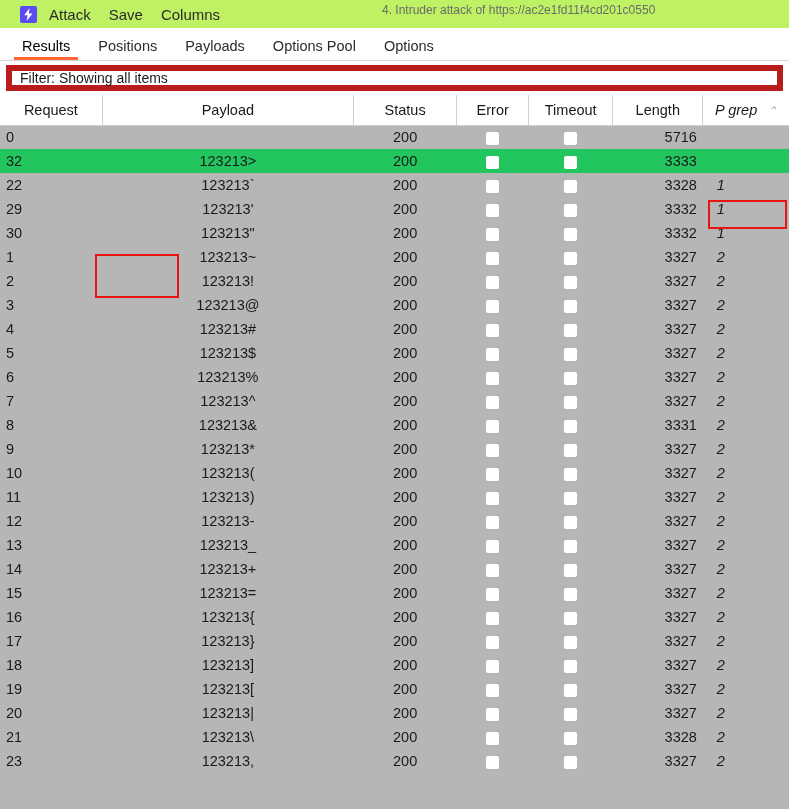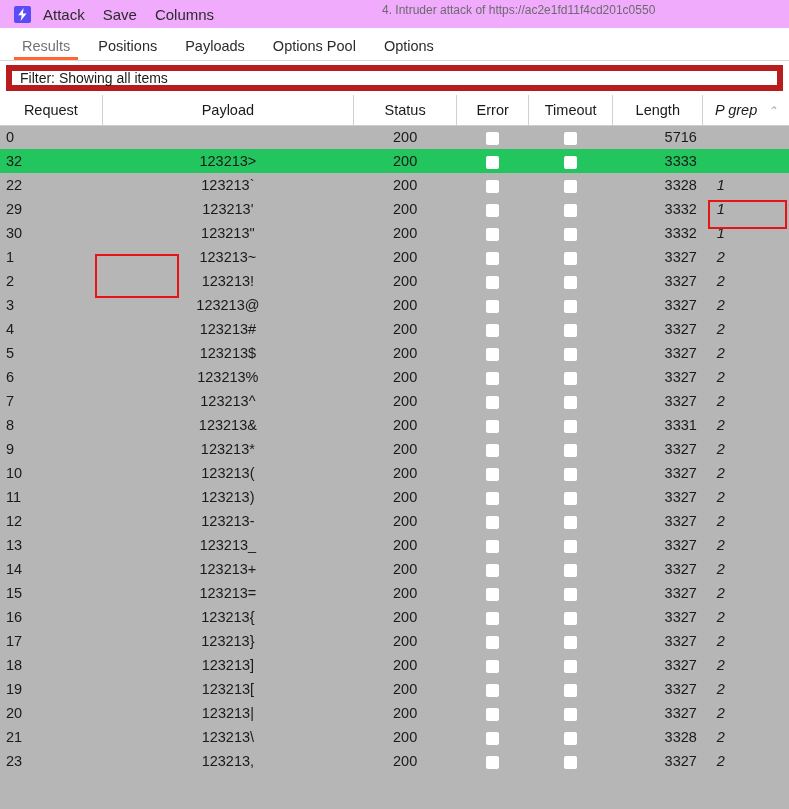--- a/index.html
+++ b/index.html
@@ -15,23 +15,23 @@
     overflow: hidden;
     background: #ffffff;
     -webkit-font-smoothing: antialiased;
   }
 
   
   .menubar {
     height: 28px;
     display: flex;
     align-items: center;
-    background: #f0abfc;
+    background: #bef264;
     position: relative;
-    padding-left: 14px;
+    padding-left: 20px;
     box-sizing: border-box;
   }
   .burp-logo {
     width: 17px;
     height: 17px;
     background: #5b4bf5;
     border-radius: 2px;
     display: inline-flex;
     align-items: center;
     justify-content: center;
@@ -68,21 +68,21 @@
     box-sizing: border-box;
   }
   .tab {
     font-size: 14.5px;
     color: #2b2b2b;
     padding: 0 14px 6px 14px;
     position: relative;
     white-space: nowrap;
     cursor: default;
   }
-  .tab.active { color: #737373; }
+  .tab.active { color: #000000; }
   .tab.active::after {
     content: "";
     position: absolute;
     left: 6px;
     right: 6px;
     bottom: 0px;
     height: 3px;
     background: #ff6633;
   }
 

